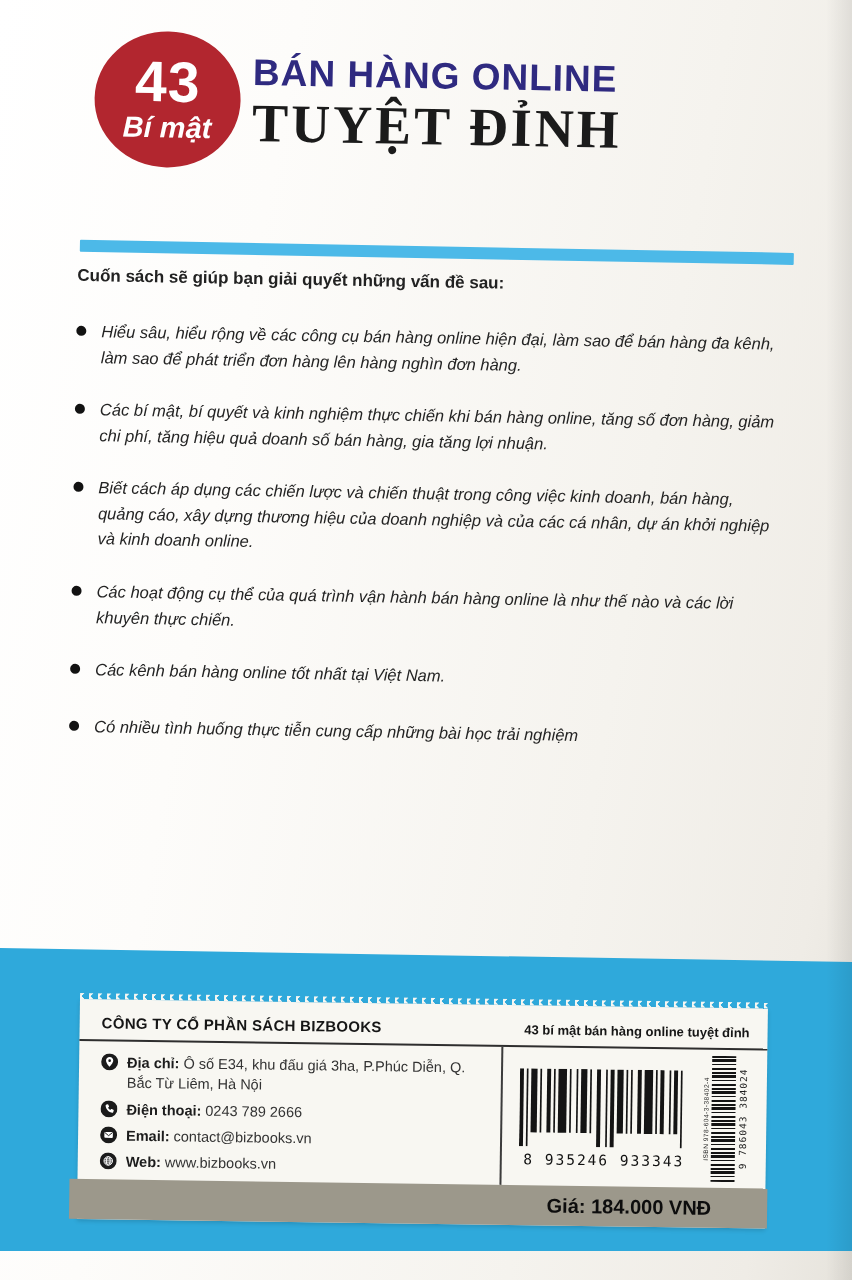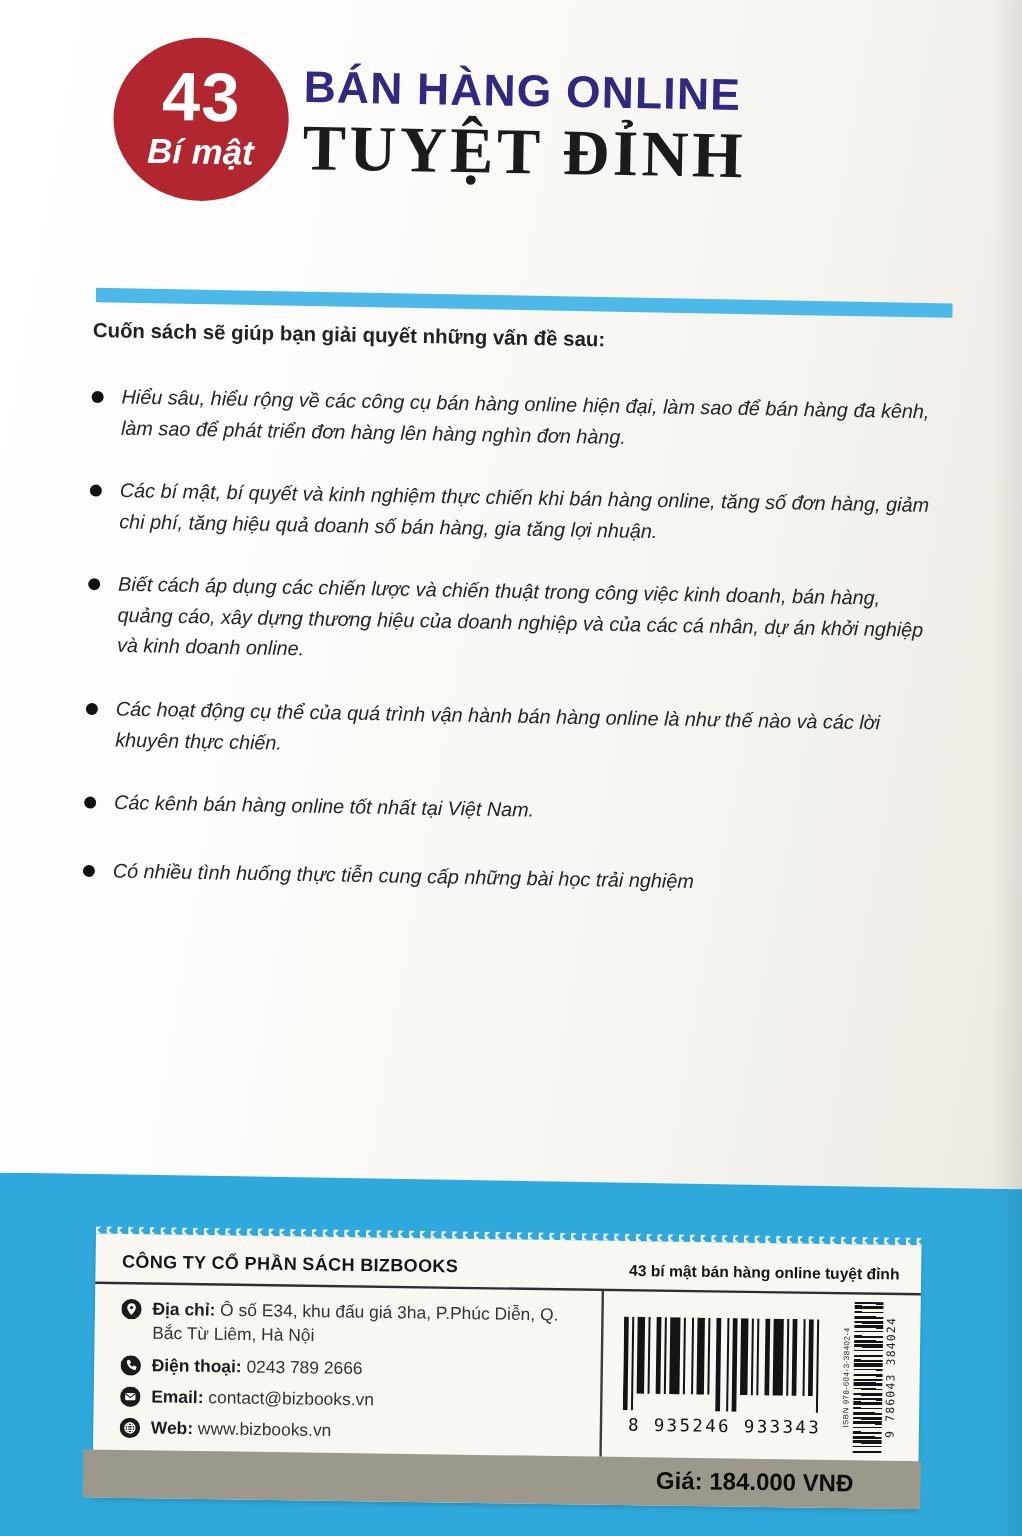--- a/index.html
+++ b/index.html
@@ -26,21 +26,21 @@
   .divider-bar{position:absolute;left:80px;top:240px;width:714px;height:12px;background:#4CB9E8;border-radius:1px;}
 
   
   .copy{position:absolute;left:78px;top:266px;width:706px;color:#242424;}
   .intro{font-size:17px;font-weight:bold;margin:0 0 33px 0;color:#222;}
   .bullet{display:flex;gap:15px;margin-bottom:27px;font-size:16.5px;font-style:italic;line-height:1.55;}
   .bullet:nth-child(6){margin-bottom:31px;}
   .dot{flex:none;width:10px;height:10px;border-radius:50%;background:#121212;margin-top:7px;}
 
   
-  .blue-band{position:absolute;left:0;top:977px;width:852px;height:303px;background:#2FA9DB;
+  .blue-band{position:absolute;left:0;top:948px;width:852px;height:303px;background:#2FA9DB;
     clip-path:polygon(0 0,100% 14px,100% 100%,0 100%);}
   .coupon{position:absolute;left:80px;top:51px;width:688px;height:220px;background:#F8F7F2;
     transform:rotate(.8deg);transform-origin:left top;box-shadow:0 2px 4px rgba(0,0,0,.15);}
   .coupon::before{content:"";position:absolute;top:-6px;left:0;right:0;height:6px;
     background-image:linear-gradient(135deg,#F8F7F2 3px,transparent 0),linear-gradient(45deg,#F8F7F2 3px,transparent 0);
     background-size:9px 6px;background-repeat:repeat-x;}
   .coupon-header{height:42px;box-sizing:border-box;display:flex;justify-content:space-between;align-items:flex-end;
     padding:6px 18px 8px 22px;border-bottom:2px solid #2e2e2e;}
   .company{font-size:15px;font-weight:bold;color:#161616;letter-spacing:.3px;}
   .book-ref{font-size:13px;font-weight:bold;color:#161616;}

